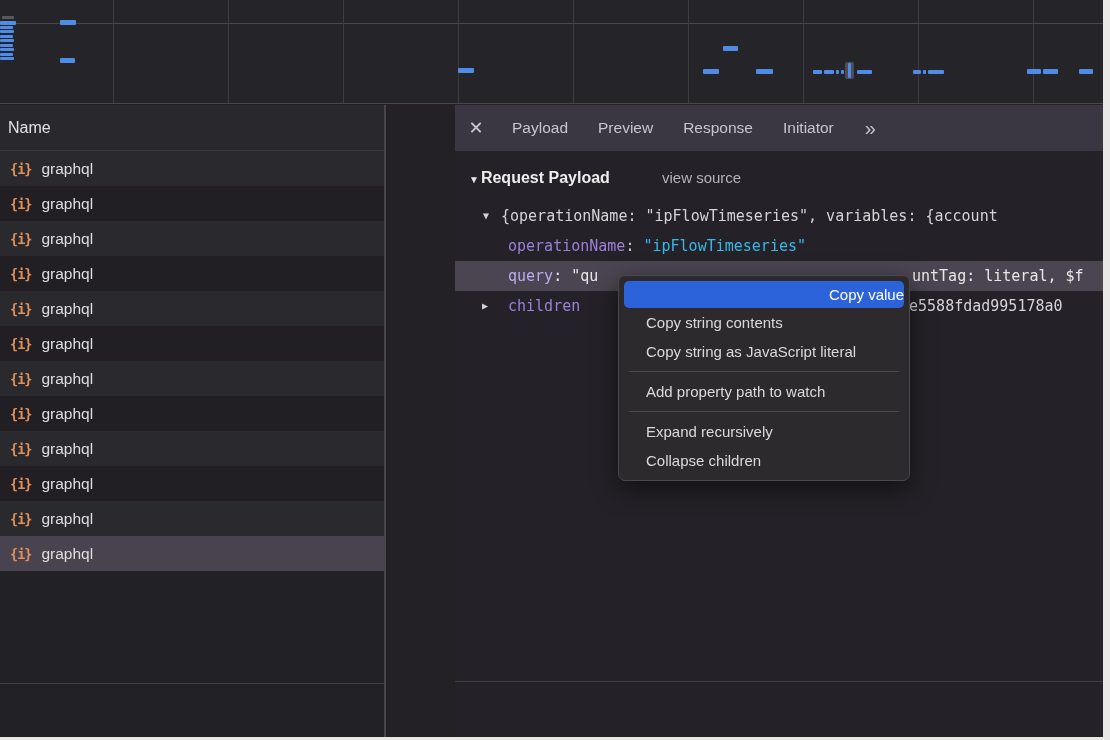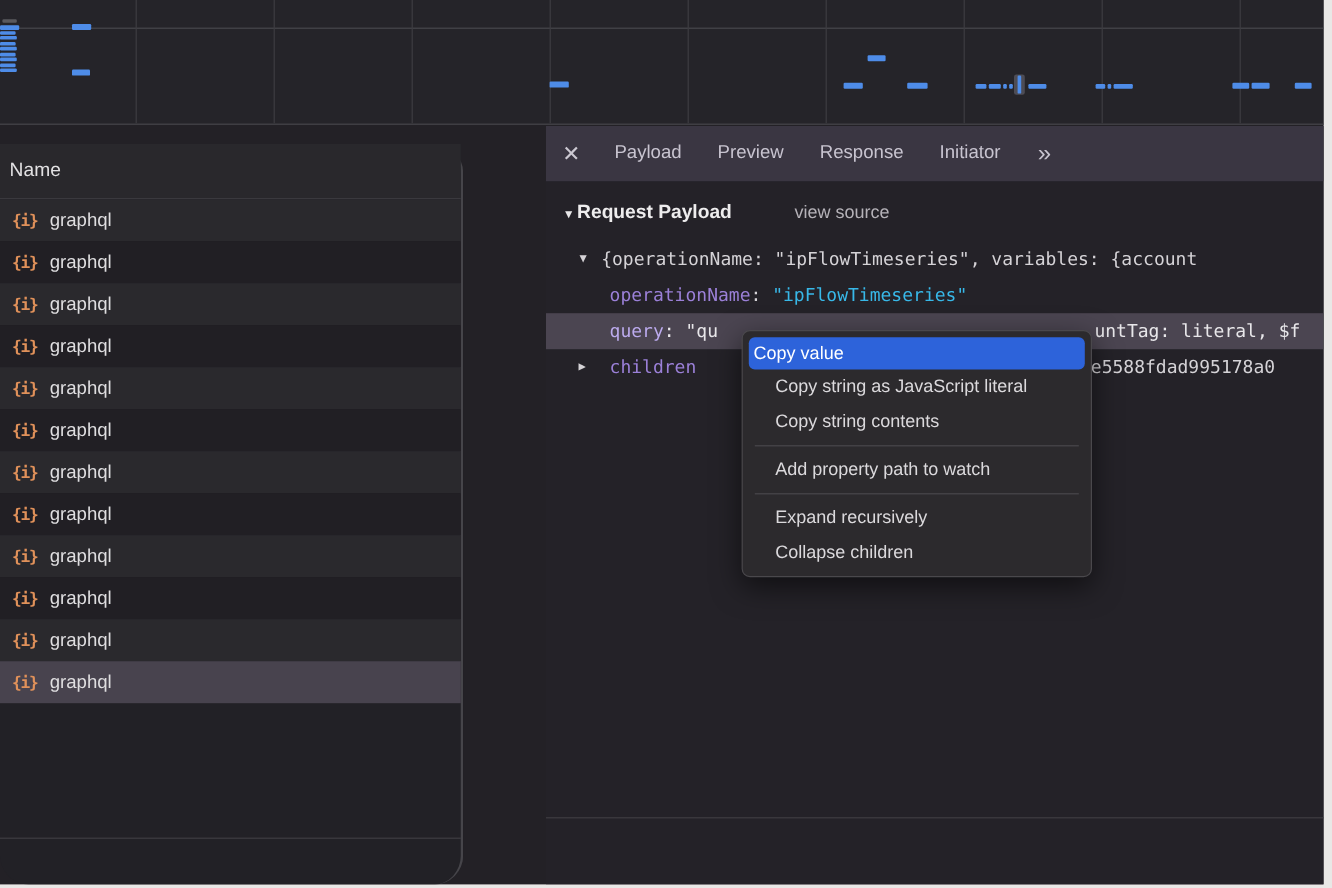--- a/index.html
+++ b/index.html
@@ -9,21 +9,21 @@
   
   .overview { position:absolute; left:0; top:0; width:1103px; height:104px; background:#252429; border-bottom:1px solid #47464b; overflow:hidden; }
   .gridline-v { position:absolute; top:0; bottom:0; width:1px; background:#3d3c41; }
   .gridline-h { position:absolute; left:0; right:0; top:23px; height:1px; background:#48474c; }
   .ov-bar { position:absolute; border-radius:1px; }
   .ov-bar.blue { background:#4e8ce8; }
   .ov-bar.gray { background:#5a595e; }
   .ov-bar.marker { background:#4d4c55; border-radius:2px; }
 
   
-  .left-panel { position:absolute; left:0; top:120px; width:386px; bottom:0; background:#222126; border-right:2px solid #46454a;border-radius:24px; }
+  .left-panel { position:absolute; left:0; top:105px; width:386px; bottom:0; background:#222126; border-right:2px solid #46454a; }
   .name-header { height:46px; background:#29282c; border-bottom:1px solid #3a393e; display:flex; align-items:center; padding-left:8px; color:#e2e1e3; font-size:16px; }
   .net-row { height:35px; display:flex; align-items:center; padding-left:10px; font-size:15.5px; color:#dfdee0; }
   .net-row.odd  { background:#2a292d; }
   .net-row.even { background:#211f24; }
   .net-row.selected { background:#48434e; }
   .json-icon { color:#e0915a; font-family:"DejaVu Sans Mono", monospace; font-size:13.5px; font-weight:bold; letter-spacing:-1px; margin-right:10px; }
   .left-divider { position:absolute; left:0; right:0; top:578px; height:1px; background:#3f3e43; }
 
   
   .right-panel { position:absolute; left:455px; top:105px; right:0; bottom:0; background:#242228; }
@@ -54,21 +54,21 @@
   .line-query .txt { position:absolute; left:53px; }
   .line-query .right-seg { position:absolute; left:457px; color:#e8e7ea; }
   .line-vars .arrow { left:27px; }
   .line-vars .txt { position:absolute; left:53px; }
   .line-vars .right-seg { position:absolute; left:445px; color:#d5d3d7; }
   .right-divider { position:absolute; left:0; right:0; bottom:55px; height:1px; background:#3f3e43; }
 
   
   .context-menu { position:absolute; left:618px; top:275px; width:292px; background:#2c2a2d; border:1px solid #4a484c; border-radius:7px; padding:5px 0; box-shadow:0 8px 24px rgba(0,0,0,0.55); z-index:10; }
   .menu-item { height:29px; line-height:29px; padding-left:27px; color:#dbd9dc; font-size:15px; white-space:nowrap; }
-  .menu-item.highlighted { background:#2d63da; color:#ffffff; margin:0 5px; padding-left:4px; border-radius:5px; height:27px; line-height:27px; }
+  .menu-item.highlighted { background:#2d63da; color:#ffffff; margin:0 5px; padding-left:4px; border-radius:5px; height:27px; line-height:27px;text-align:right; }
   .menu-sep { height:1px; background:#4a484c; margin:5px 10px; }
 </style>
 </head>
 <body>
 
 <div class="devtools">
 
   <div class="overview">
     <div class="gridline-h"></div>
   <div class="gridline-v" style="left: 113px;"></div>
@@ -208,21 +208,21 @@
           <span class="txt t-key">children</span>
           <span class="right-seg">ee5588fdad995178a0</span>
         </div>
       </div>
     </div>
     <div class="right-divider"></div>
   </div>
 
   <div class="context-menu">
       <div class="menu-item highlighted">Copy value</div>
+      <div class="menu-item">Copy string contents</div>
       <div class="menu-item">Copy string as JavaScript literal</div>
-      <div class="menu-item">Copy string contents</div>
       <div class="menu-sep"></div>
       <div class="menu-item">Add property path to watch</div>
       <div class="menu-sep"></div>
       <div class="menu-item">Expand recursively</div>
       <div class="menu-item">Collapse children</div>
     </div>
 </div>
 
 </body></html>

